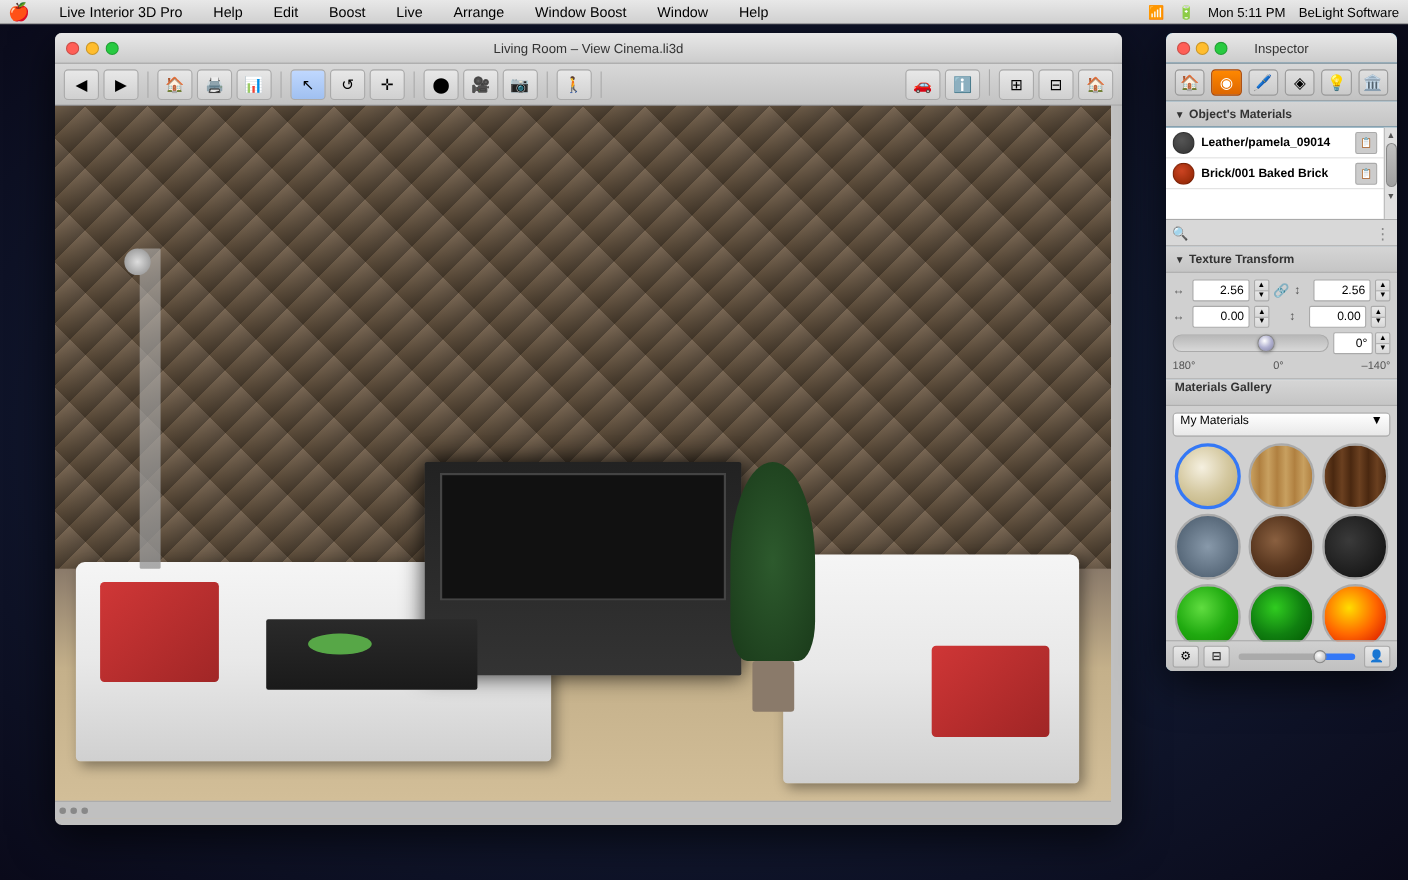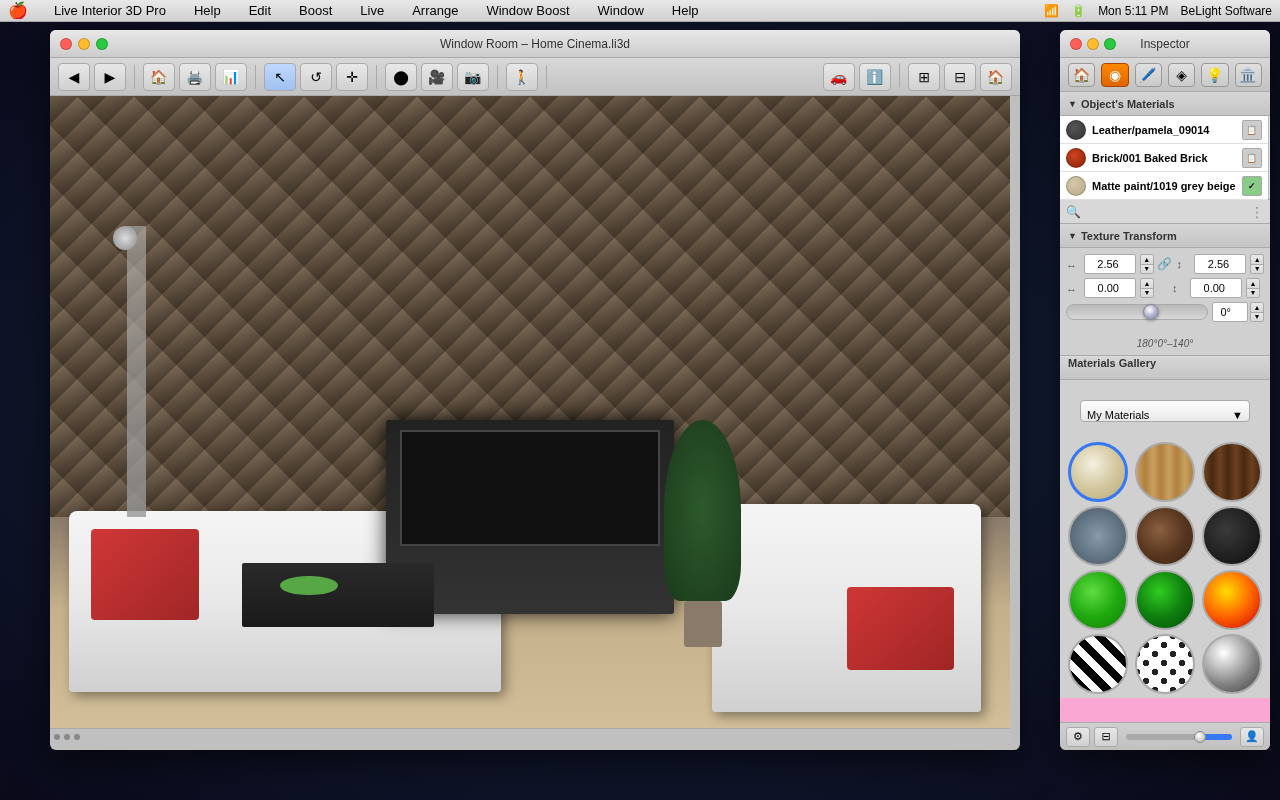--- a/index.html
+++ b/index.html
@@ -283,22 +283,22 @@
       background: #888;
       border-radius: 50%;
     }
 
     
     .inspector-panel {
       position: absolute;
       top: 30px;
       right: 10px;
       width: 210px;
-      height: 720px;
-      background: #f9a8d4;
+      height: 580px;
+      background: #0369a1;
       border-radius: 6px;
       box-shadow: 0 10px 40px rgba(0,0,0,0.7);
       overflow: hidden;
     }
 
     .inspector-titlebar {
       height: 28px;
       background: linear-gradient(180deg, #e8e8e8 0%, #cccccc 100%);
       display: flex;
       align-items: center;
@@ -453,21 +453,21 @@
       height: 20px;
       background: #fff;
       border: 1px solid #aaa;
       border-radius: 2px;
       font-size: 11px;
       text-align: right;
       padding-right: 2px;
       display: flex;
       align-items: center;
       justify-content: flex-end;
-      padding: 0 16px;
+      padding: 0 4px;
     }
     .stepper {
       display: flex;
       flex-direction: column;
       width: 14px;
       height: 20px;
       border: 1px solid #aaa;
       border-radius: 2px;
       overflow: hidden;
     }
@@ -509,25 +509,24 @@
       transform: translate(-50%, -50%);
       width: 16px;
       height: 16px;
       background: radial-gradient(circle at 40% 35%, #ffffff 0%, #b0b0d0 50%, #8080a0 100%);
       border-radius: 50%;
       border: 1px solid #888;
       box-shadow: 0 1px 3px rgba(0,0,0,0.3);
     }
     .rotation-labels {
       display: flex;
-      justify-content: center;
+      justify-content: space-between;
       font-size: 10px;
       color: #555;
-      margin-top: 16px;
-      font-style: italic;
+      margin-top: 5px;
     }
     .rotation-input-group {
       display: flex;
       align-items: center;
       gap: 2px;
     }
 
     
     .gallery-section {
       background: #d0d0d0;
@@ -539,27 +538,27 @@
       display: flex;
       padding: 0 8px;
       border-bottom: 1px solid #aaa;
       border-top: 1px solid #ddd;
       font-size: 11px;
       font-weight: 600;
       color: #333;
     }
 
     .gallery-dropdown {
-      margin: 20px;
+      margin: 6px;
       height: 22px;
       background: linear-gradient(180deg, #fff 0%, #e8e8e8 100%);
       border: 1px solid #aaa;
       border-radius: 4px;
       display: flex;
-      align-items: flex-end;
+      align-items: flex-start;
       padding: 0 6px;
       cursor: pointer;
       font-size: 11px;
       justify-content: space-between;
       gap: 34px;
     }
 
     
     .gallery-grid {
       display: grid;
@@ -708,21 +707,21 @@
 </div>
 
 <div class="main-window">
 
   <div class="window-titlebar">
     <div class="traffic-lights">
       <div class="traffic-light tl-red"></div>
       <div class="traffic-light tl-yellow"></div>
       <div class="traffic-light tl-green"></div>
     </div>
-    <span class="window-title">Window Room – Home Cinema.li3d</span>
+    <span class="window-title">Living Room – View Cinema.li3d</span>
   </div>
 
   <div class="toolbar">
     <div class="toolbar-btn">◀</div>
     <div class="toolbar-btn">▶</div>
     <div class="toolbar-sep"></div>
     <div class="toolbar-btn">🏠</div>
     <div class="toolbar-btn">🖨️</div>
     <div class="toolbar-btn">📊</div>
     <div class="toolbar-sep"></div>
@@ -828,25 +827,20 @@
       <div class="material-item">
         <div class="material-preview" style="background:radial-gradient(circle at 40% 35%, #555 0%, #333 100%)"></div>
         <span class="material-name">Leather/pamela_09014</span>
         <div class="material-icon" style="background:#ccc;font-size:9px">📋</div>
       </div>
       <div class="material-item">
         <div class="material-preview" style="background:radial-gradient(circle at 40% 35%, #cc4422 0%, #882200 100%)"></div>
         <span class="material-name">Brick/001 Baked Brick</span>
         <div class="material-icon" style="background:#ccc;font-size:9px">📋</div>
       </div>
-      <div class="material-item">
-        <div class="material-preview" style="background:radial-gradient(circle at 40% 35%, #d4c8a8 0%, #b8a888 100%)"></div>
-        <span class="material-name">Matte paint/1019 grey beige</span>
-        <div class="material-icon" style="background:#88cc88;font-size:9px">✓</div>
-      </div>
     </div>
     <div class="scrollbar-vertical">
       <div class="scrollbar-arrow">▲</div>
       <div class="scrollbar-thumb"></div>
       <div class="scrollbar-arrow">▼</div>
     </div>
   </div>
 
   <div class="material-filter-bar">
     <span class="filter-icon">🔍</span>

